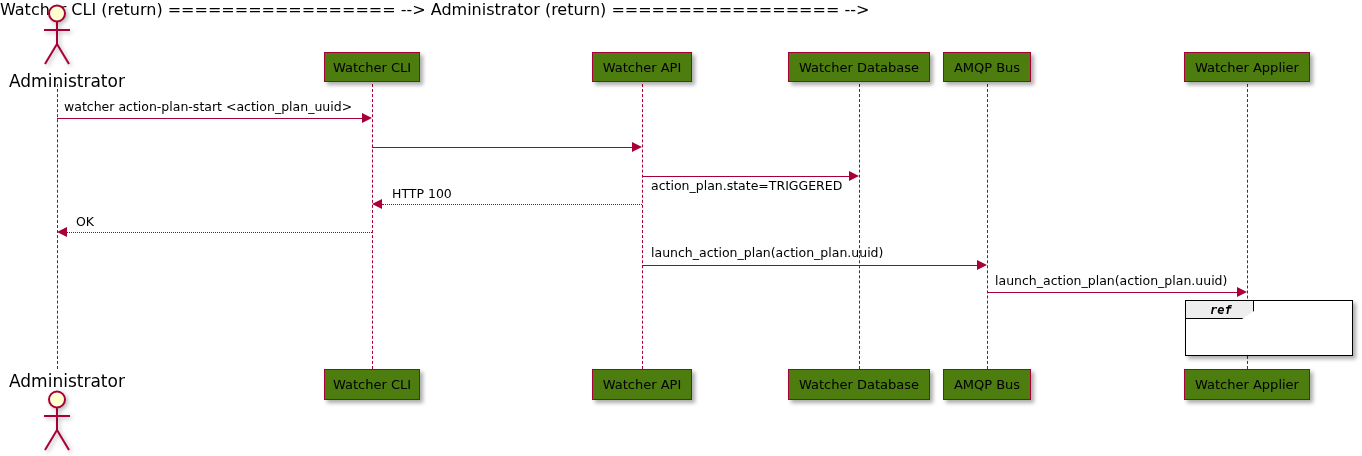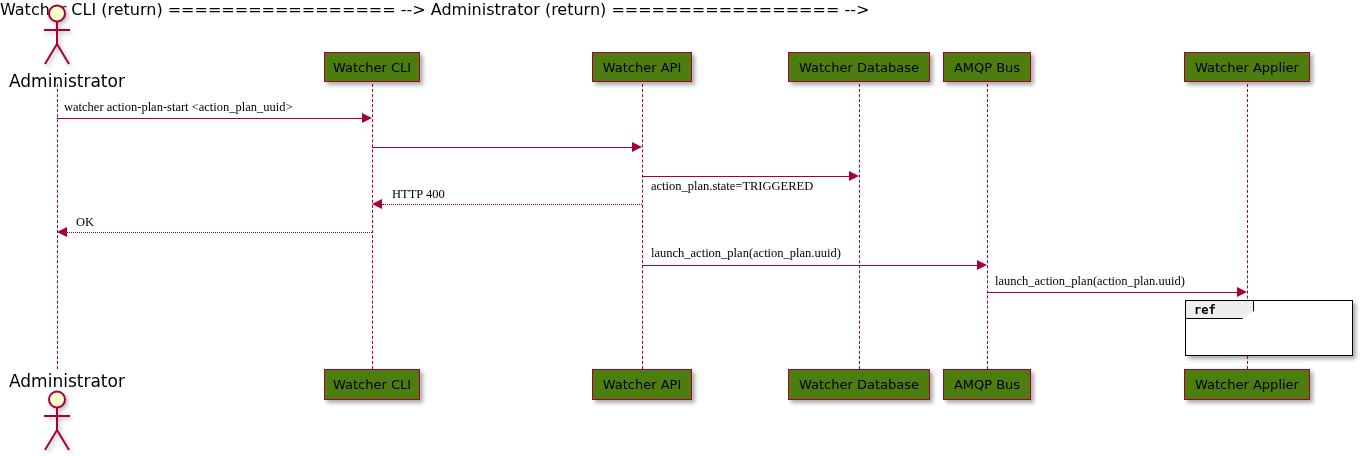--- a/index.html
+++ b/index.html
@@ -79,44 +79,44 @@
     border-top: 5px solid transparent;
     border-bottom: 5px solid transparent;
     border-right: 10px solid #A80036;
   }
   .msg-label {
     position: absolute;
     font-size: 12.5px;
     color: #000000;
     white-space: nowrap;
     line-height: 1;
-    font-family: Liberation Serif, serif;
   }
 
   
   .ref-box {
     position: absolute;
     background: #FFFFFF;
     border: 1.5px solid #000000;
     box-sizing: border-box;
     box-shadow: 3px 3px 4px rgba(0,0,0,0.33);
   }
   .ref-tab {
     position: absolute;
     left: 0;
     top: 0;
     height: 18px;
     background: #EEEEEE;
     border-right: 1.5px solid #000000;
     border-bottom: 1.5px solid #000000;
     box-sizing: border-box;
-    padding: 0 22px 0 8px;
+    padding: 0 22px 0 24px;
     display: flex;
     align-items: center;
     clip-path: polygon(0 0, 100% 0, 100% 55%, calc(100% - 12px) 100%, 0 100%);
+    font-style: italic;
   }
   .ref-tab-label {
     font-family: "DejaVu Sans Mono", monospace;
     font-size: 12px;
     font-weight: bold;
     color: #000000;
     line-height: 1;
   }
   .ref-text {
     position: absolute;
@@ -176,21 +176,21 @@
   
   <div class="msg-line" style="left:372px; top:147px; width:260px;"></div>
   <div class="arrow-head right" style="left:632px; top:142px;"></div>
 
   
   <div class="msg-label" style="left:651px; top:147px;margin-top:33px;">action_plan.state=TRIGGERED</div>
   <div class="msg-line" style="left:642px; top:176px; width:207px;"></div>
   <div class="arrow-head right" style="left:849px; top:171px;"></div>
 
    Watcher CLI (return) ================= --&gt;
-  <div class="msg-label" style="left:392px; top:188px;">HTTP 400</div>
+  <div class="msg-label" style="left:392px; top:188px;">HTTP 100</div>
   <div class="msg-line dotted" style="left:382px; top:204px; width:260px;"></div>
   <div class="arrow-head left" style="left:372px; top:199px;"></div>
 
    Administrator (return) ================= --&gt;
   <div class="msg-label" style="left:76px; top:216px;">OK</div>
   <div class="msg-line dotted" style="left:67px; top:232px; width:305px;"></div>
   <div class="arrow-head left" style="left:57px; top:227px;"></div>
 
   
   <div class="msg-label" style="left:651px; top:247px;">launch_action_plan(action_plan.uuid)</div>

